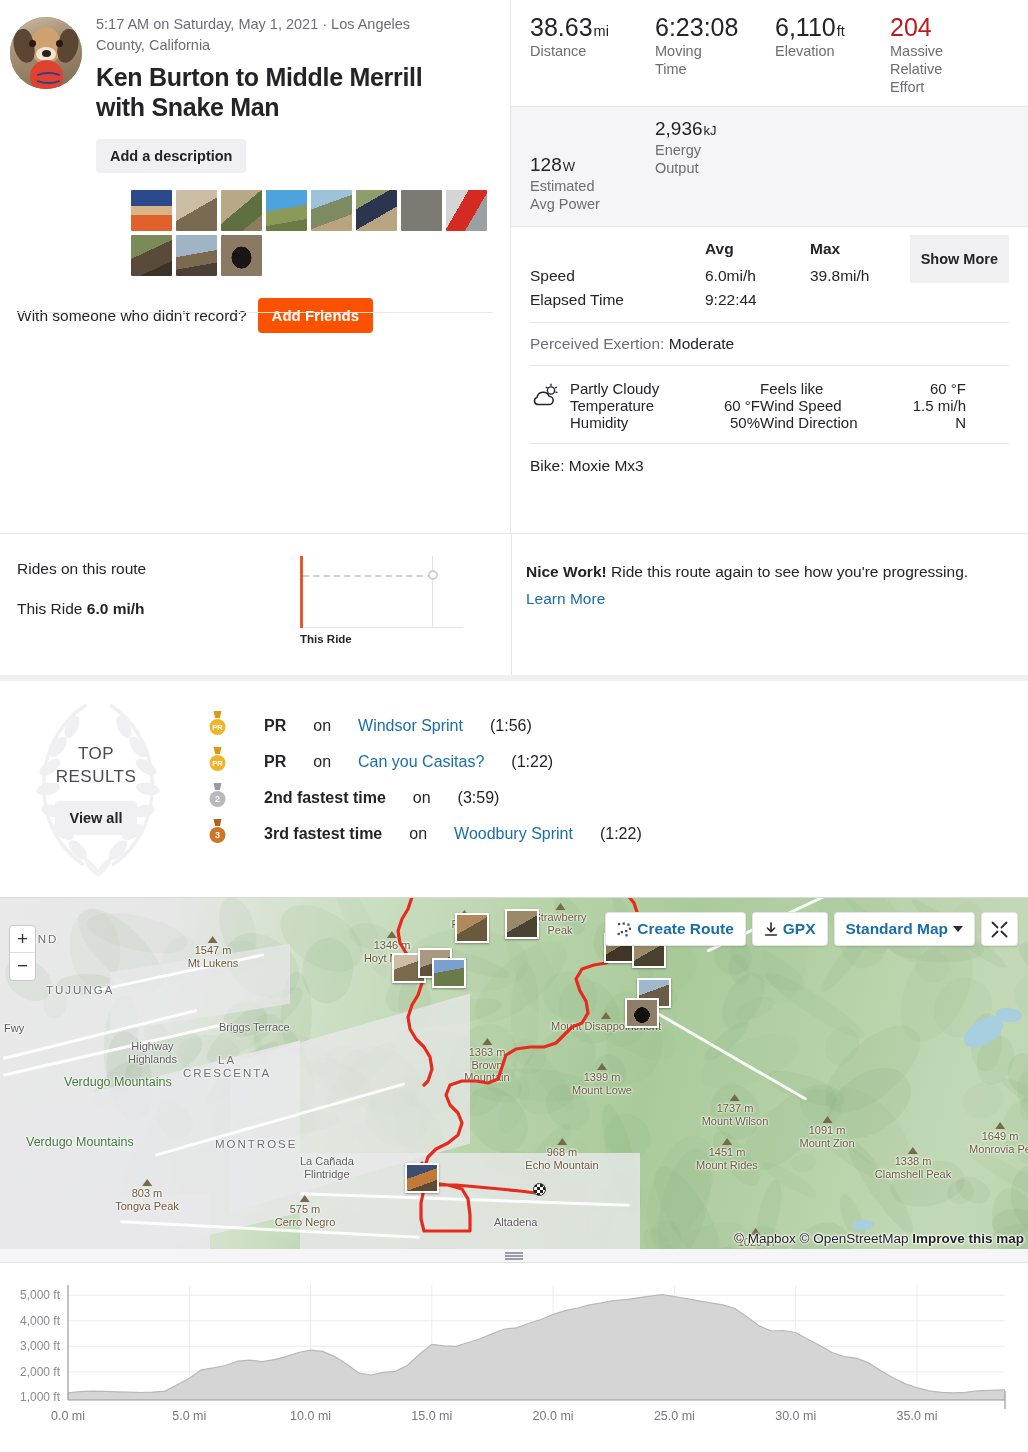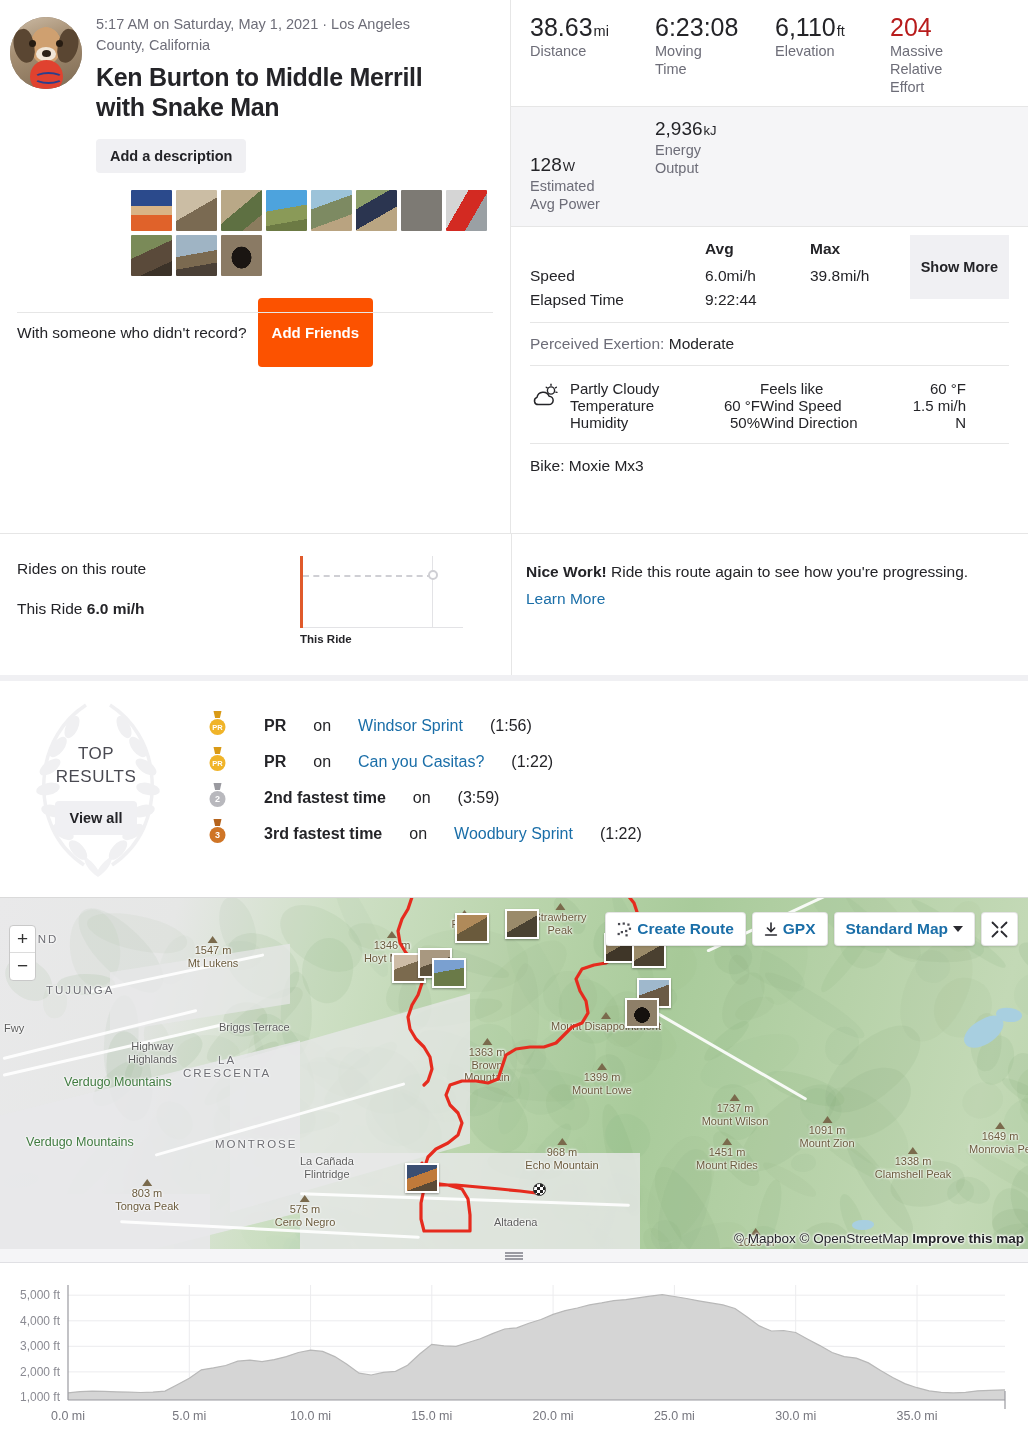--- a/index.html
+++ b/index.html
@@ -68,21 +68,21 @@
   .photos { margin: 17px 0 0 131px; width: 370px; display: flex; flex-wrap: wrap; gap: 4px; }
   .photo { width: 41px; height: 41px; background-size: cover; border-radius: 1px; }
 
   .divider-h { height: 1px; background: #e6e6e6; }
   .friends-row {
     display: flex; align-items: center; margin: 0 0 0 17px;
     padding-top: 22px; font-size: 15.5px; gap: 11px;
   }
   .friends-btn {
     background: #fc5200; color: #fff; border: none; border-radius: 4px;
-    padding: 26px 14px; font-size: 15px; font-weight: bold;
+    padding: 9px 14px; font-size: 15px; font-weight: bold;
     font-family: "Liberation Sans", sans-serif; cursor: pointer;
   }
 
   
   .stats-primary { display: flex; padding: 14px 0 10px 19px; gap: 0; }
   .stat { padding-right: 13px; }
   .stat .val { font-size: 25px; font-weight: 400; line-height: 1.05; white-space: nowrap; }
   .stat .val .unit { font-size: 14.5px; margin-left: 1px; }
   .stat .lbl { font-size: 14.5px; color: #6d6d78; line-height: 1.22; margin-top: 3px; }
   .stat.re .val { color: #b81c1c; }
@@ -103,21 +103,21 @@
   .table-wrap { padding: 10px 19px 0 19px; position: relative; }
   table.avgmax { width: 100%; border-collapse: collapse; font-size: 15.5px; }
   table.avgmax th {
     text-align: left; font-weight: bold; font-size: 15.5px; padding: 3px 0 6px 0;
   }
   table.avgmax td { padding: 3px 0; }
   table.avgmax .c-lbl { width: 175px; }
   table.avgmax .c-avg { width: 105px; }
   .show-more-btn {
     position: absolute; right: 19px; top: 8px;
-    background: #f0f0f3; border: none; border-radius: 0; padding: 24px 11px;
+    background: #f0f0f3; border: none; border-radius: 0; padding: 16px 11px;
     font-size: 14.5px; font-weight: bold; color: #242428;
     font-family: "Liberation Sans", sans-serif; cursor: pointer;
   }
   .pe-row {
     margin: 10px 19px 0 19px; border-top: 1px solid #e6e6e6;
     padding: 12px 0 12px 0; font-size: 15.5px; color: #6d6d78;
   }
   .pe-row b { color: #242428; font-weight: 400; }
 
   .weather {

